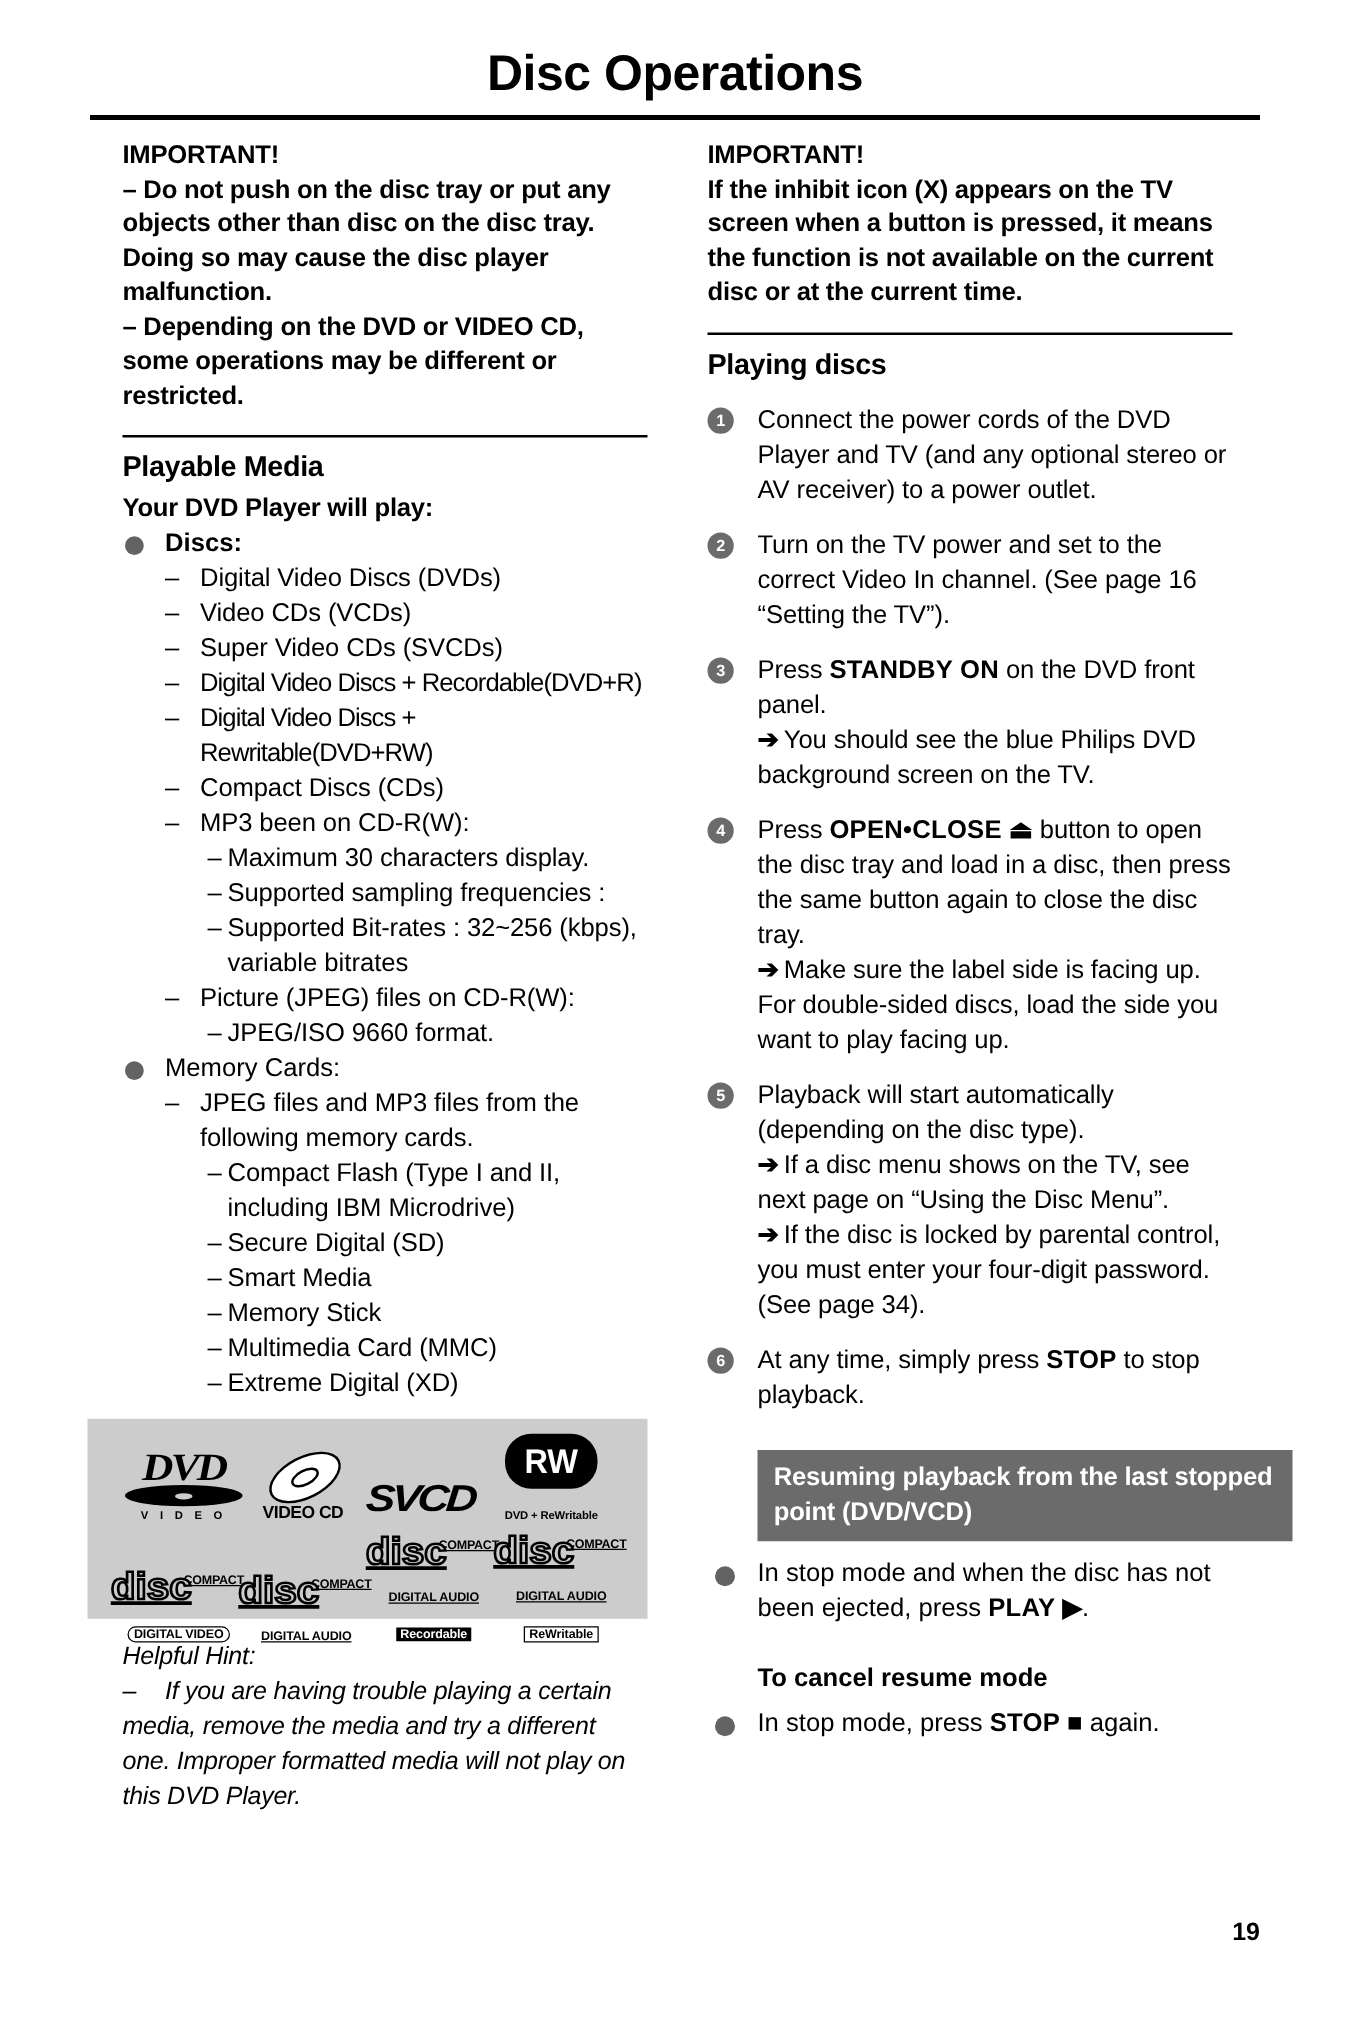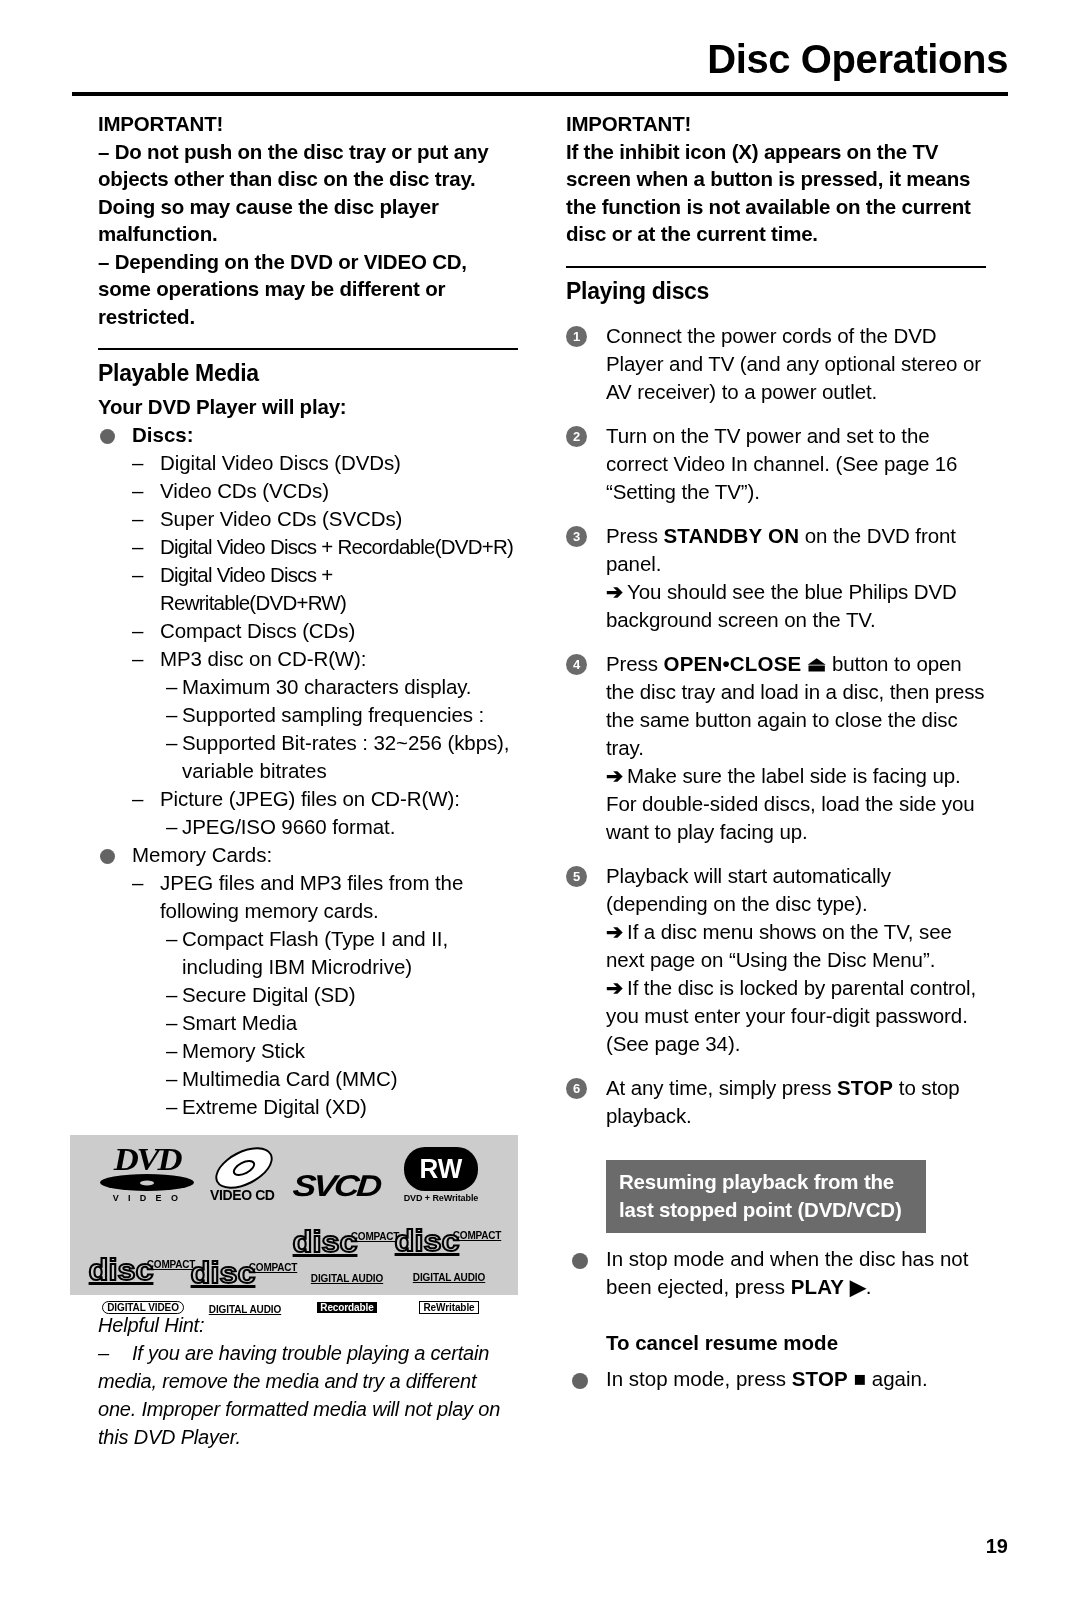--- a/index.html
+++ b/index.html
@@ -29,20 +29,21 @@
     top: 38px;
     width: 936px;
     text-align: right;
   }
   .page-title {
     font-size: 40px;
     font-weight: bold;
     letter-spacing: -0.4px;
     line-height: 1.05;
     font-family: "Liberation Sans", sans-serif;
+    text-align: center;
   }
   .header-rule {
     position: absolute;
     left: 72px;
     top: 92px;
     width: 936px;
     height: 4px;
     background: #000;
   }
 
@@ -212,21 +213,21 @@
     width: 74px; height: 44px;
     background: #000; border-radius: 21px;
     margin: 0 auto;
     display:flex; align-items:center; justify-content:center;
   }
   .rw-text {
     color: #fff; font-weight: bold; font-size: 26px;
     letter-spacing: 0px; font-family: "Liberation Sans", sans-serif;
     transform: scaleY(1.05);
   }
-  .rw-sub { font-size: 9px; font-weight: bold; margin-top: 2px; letter-spacing: -0.1px; }
+  .rw-sub { font-size: 9px; font-weight: bold; margin-top: 16px; letter-spacing: -0.1px; }
 
   
   .cd-logo { width: 86px; }
   .cd-top { display:flex; align-items:flex-end; justify-content:center; }
   .cd-disc-word {
     font-family: "Liberation Sans", sans-serif;
     font-weight: bold;
     font-size: 30px;
     line-height: 27px;
     letter-spacing: 0px;
@@ -294,21 +295,21 @@
 
   
   .banner {
     background: #6b6b6b;
     color: #ffffff;
     font-weight: bold;
     font-size: 20.5px;
     line-height: 28px;
     padding: 8px 12px 9px 13px;
     margin: 30px 0 12px 40px;
-    width: 320px;
+    width: 428px;
     box-sizing: border-box;
     letter-spacing: -0.2px;
   }
 
   .bullet-right {
     position: relative;
     padding-left: 40px;
     font-size: 20.5px;
     line-height: 28px;
     margin-top: 8px;
@@ -358,21 +359,21 @@
       <span class="round-bullet"></span>
       <span>Discs:</span>
     </div>
 
     <div class="dash1"><span class="d">–</span><span>Digital Video Discs (DVDs)</span></div>
     <div class="dash1"><span class="d">–</span><span>Video CDs (VCDs)</span></div>
     <div class="dash1"><span class="d">–</span><span>Super Video CDs (SVCDs)</span></div>
     <div class="dash1 tight"><span class="d">–</span><span>Digital Video Discs + Recordable(DVD+R)</span></div>
     <div class="dash1 tight"><span class="d">–</span><span>Digital Video Discs + Rewritable(DVD+RW)</span></div>
     <div class="dash1"><span class="d">–</span><span>Compact Discs (CDs)</span></div>
-    <div class="dash1"><span class="d">–</span><span>MP3 disc on CD-R(W):</span></div>
+    <div class="dash1"><span class="d">–</span><span>MP3 been on CD-R(W):</span></div>
 
     <div class="dash2"><span class="d">–</span><span>Maximum 30 characters display.</span></div>
     <div class="dash2"><span class="d">–</span><span>Supported sampling frequencies :</span></div>
     <div class="dash2"><span class="d">–</span><span>Supported Bit-rates : 32~256 (kbps),</span></div>
     <div class="cont2">variable bitrates</div>
 
     <div class="dash1"><span class="d">–</span><span>Picture (JPEG) files on CD-R(W):</span></div>
     <div class="dash2"><span class="d">–</span><span>JPEG/ISO 9660 format.</span></div>
 
     <div class="bullet-row">

